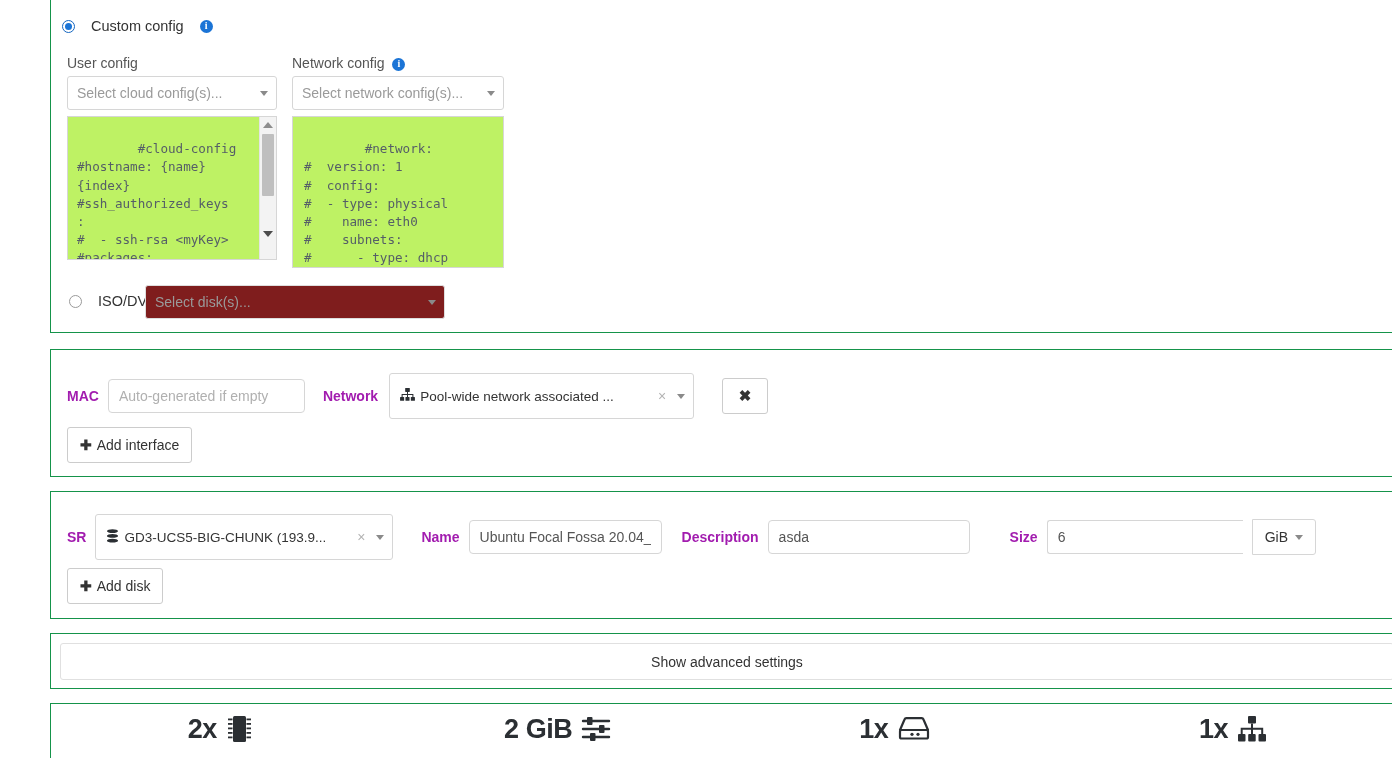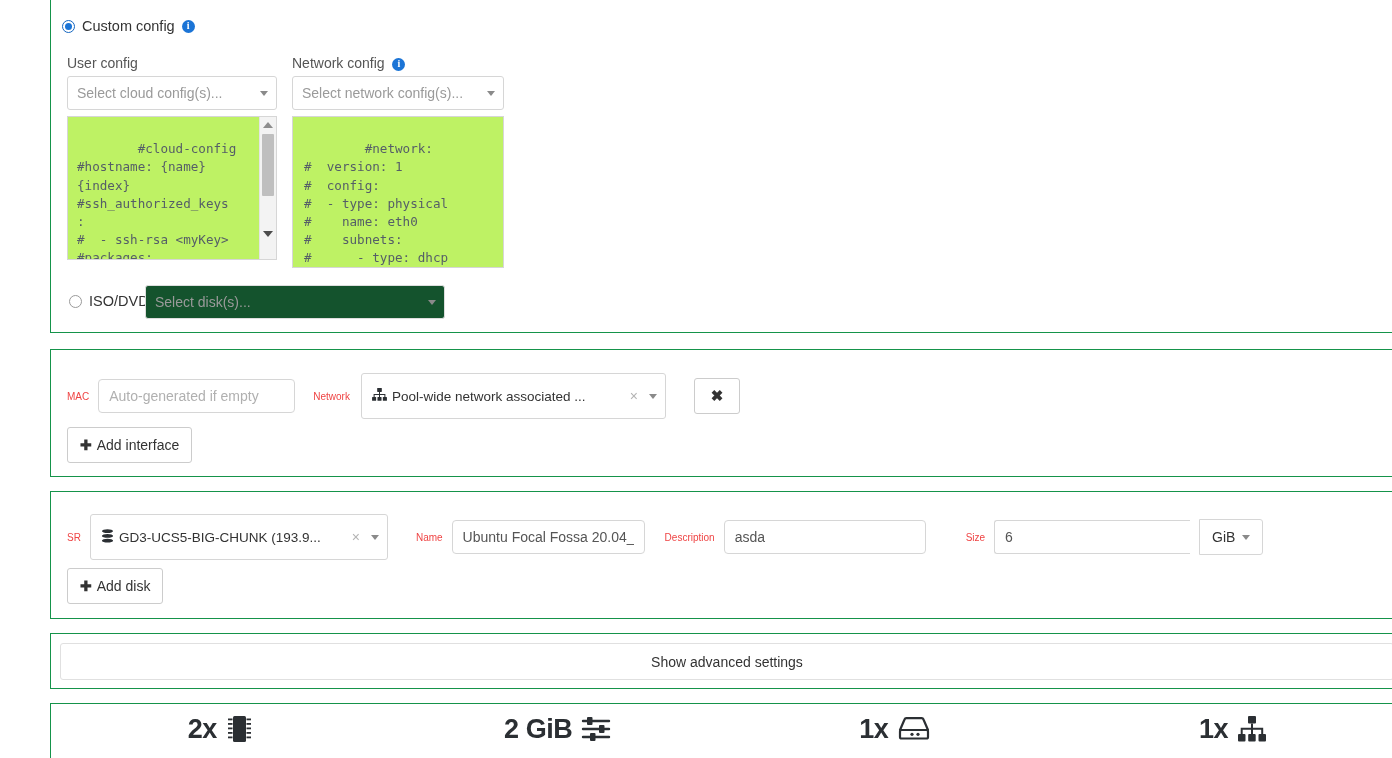--- a/index.html
+++ b/index.html
@@ -24,21 +24,21 @@
   }
 
   
   #panel-config {
     top: -1px;
     width: 1352px;
     height: 334px;
     border-top: none;
   }
 
-  .radio-row { position: absolute; display: flex; align-items: center; gap: 7px; }
+  .radio-row { position: absolute; display: flex; align-items: center; gap: 16px; }
   .radio-dot {
     width: 13px; height: 13px; border-radius: 50%;
     border: 1px solid #9a9a9a; background: #fff;
     display: inline-block; position: relative; flex: none;
   }
   .radio-dot.checked { border: 1px solid #1466c0; background: #ffffff; }
   .radio-dot.checked::after {
     content: ""; position: absolute; left: 50%; top: 50%;
     width: 7px; height: 7px; margin: -3.5px 0 0 -3.5px;
     border-radius: 50%; background: #1b74d6;
@@ -58,21 +58,21 @@
   }
 
   .sel-box {
     border: 1px solid #d6d6d6; background: #fff;
     height: 34px; border-radius: 3px;
     display: flex; align-items: center;
     padding: 0 8px 0 9px;
     font-size: 14px; color: #9a9a9a;
     position: relative;
   }
-  .sel-box.disabled { background: #14532d; border-color: #dedede; }
+  .sel-box.disabled { background: #7f1d1d; border-color: #dedede; }
   .sel-caret {
     margin-left: auto;
     width: 0; height: 0;
     border-left: 4px solid transparent;
     border-right: 4px solid transparent;
     border-top: 5px solid #8a8a8a;
   }
 
   .code-area {
     border: 1px solid #d6d6d6; background: #bef264;
@@ -111,21 +111,21 @@
     position: absolute; right: 1px; bottom: 1px;
     width: 13px; height: 13px; color: #9a9a9a;
     font-size: 11px; line-height: 13px; text-align: center;
     font-family: "DejaVu Sans", sans-serif;
     transform: rotate(0deg);
   }
 
   
   #panel-network { top: 349px; width: 1352px; height: 128px; }
 
-  .inline-label { font-size: 10px; color: #ef4444; white-space: nowrap; }
+  .inline-label { font-size: 14px; color: #a21caf; white-space: nowrap; font-weight: bold; }
 
   .text-input {
     border: 1px solid #d6d6d6; background: #fff; border-radius: 4px;
     height: 34px; font-size: 14px; color: #555; padding: 0 10px;
     font-family: "Liberation Sans", sans-serif;
     outline: none;
   }
   .text-input::placeholder { color: #b0b0b0; }
 
   .token-select {

